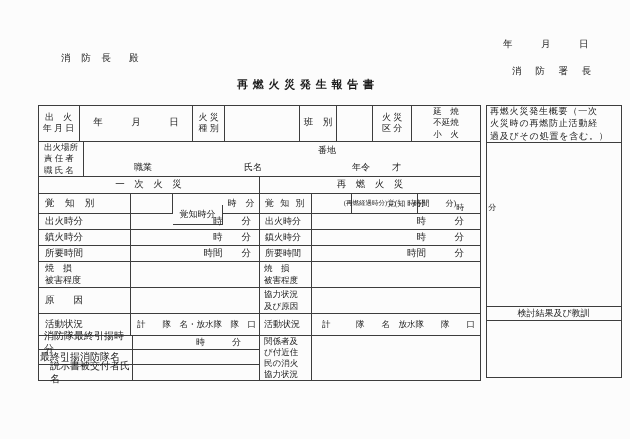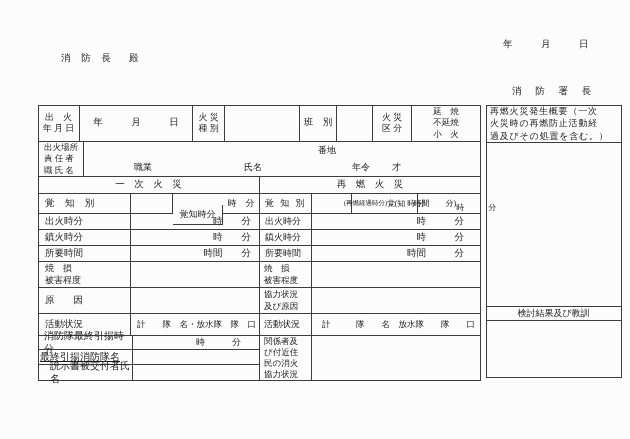--- a/index.html
+++ b/index.html
@@ -33,21 +33,22 @@
   .hdr-mid{font-size:9.5px;}
   .ov-head{line-height:1.38;letter-spacing:0.8px;}
 </style>
 </head>
 <body>
 
 <div class="page">
 
   <div class="abs hdr-mid" style="left:61px;top:52px;letter-spacing:2px;">消  防  長　 殿</div>
   <div class="abs hdr-mid" style="left:503px;top:38px;">年　　　月　　　日</div>
-  <div class="abs hdr-mid" style="left:512px;top:65px;letter-spacing:3px;margin-top:20px;">消  防  署  長</div>
+  <div class="abs hdr-mid" style="left:512px;top:65px;letter-spacing:3px;">消  防  署  長</div>
+  <div class="abs hdr-title" style="left:237px;top:77px;">再 燃 火 災 発 生 報 告 書</div>
 
   <div class="tbl" style="left:38px;top:105px;width:443px;height:276px;">
 
     <div class="c f9" style="left:0;top:0;width:42px;height:37px;">出　火
 年 月 日</div>
     <div class="c" style="left:42px;top:0;width:113px;height:37px;">年　　　月　　　日</div>
     <div class="c f9" style="left:155px;top:0;width:32px;height:37px;">火 災
 種 別</div>
     <div class="c" style="left:187px;top:0;width:75px;height:37px;"></div>
     <div class="c" style="left:262px;top:0;width:37px;height:37px;">班　別</div>
@@ -121,21 +122,21 @@
     <div class="c lft f85 nw" style="left:274px;top:209px;width:169px;height:22px;padding-left:10px;text-align:right;">計　　　隊　　名　放水隊　　隊　　口</div>
 
     <div class="c lft f88" style="left:0;top:231px;width:95px;height:14px;padding-left:6px;">消防隊最終引揚時分</div>
     <div class="c rgt f9" style="left:95px;top:231px;width:127px;height:14px;padding-right:18px;">時　　　分</div>
     <div class="c lft f85" style="left:222px;top:231px;width:52px;height:45px;padding-left:4px;line-height:1.3;">関係者及
 び付近住
 民の消火
 協力状況</div>
     <div class="c" style="left:274px;top:231px;width:169px;height:45px;"></div>
 
-    <div class="c lft f88" style="left:0;top:245px;width:95px;height:15px;padding-left:2px;text-decoration:underline;">最終引揚消防隊名</div>
+    <div class="c lft f88" style="left:0;top:245px;width:95px;height:15px;padding-left:2px;">最終引揚消防隊名</div>
     <div class="c" style="left:95px;top:245px;width:127px;height:15px;"></div>
 
     <div class="c lft f88" style="left:0;top:260px;width:95px;height:16px;padding-left:12px;">説示書被交付者氏名</div>
     <div class="c" style="left:95px;top:260px;width:127px;height:16px;"></div>
   </div>
 
   <div class="tbl" style="left:486px;top:105px;width:136px;height:273px;">
     <div class="c lft ov-head f9" style="left:0;top:0;width:136px;height:38px;padding-left:4px;">再燃火災発生概要（一次
 火災時の再燃防止活動経
 過及びその処置を含む。）</div>

